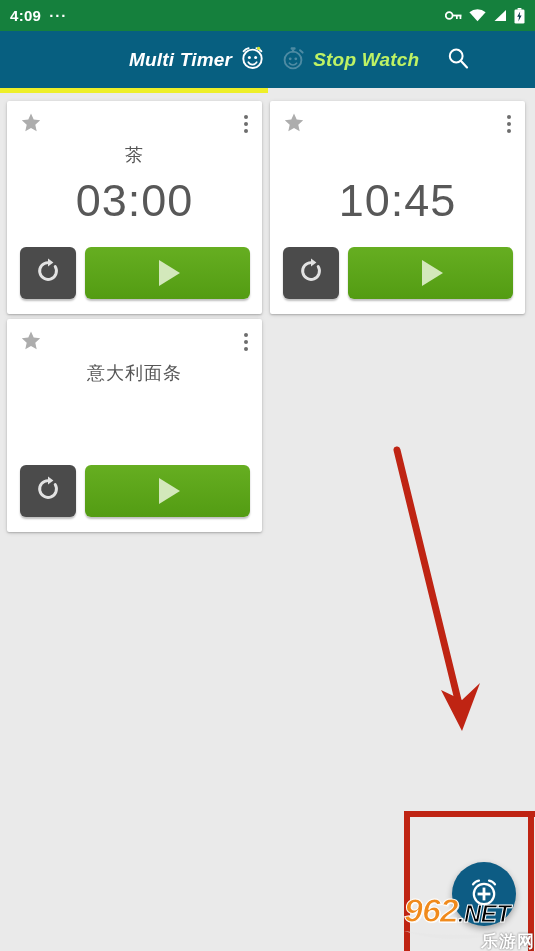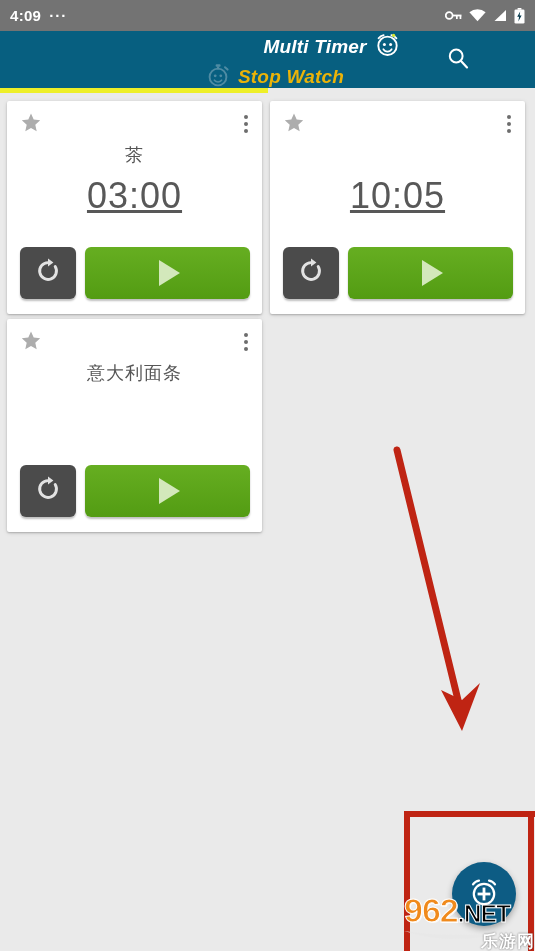--- a/index.html
+++ b/index.html
@@ -13,21 +13,21 @@
     position: relative;
     width: 535px; height: 951px;
     background: #eaeaea;
     overflow: hidden;
   }
 
   
   #status-bar {
     position: absolute; left: 0; top: 0;
     width: 535px; height: 31px;
-    background: #737373;
+    background: #15803d;
     display: flex; align-items: center;
     padding: 0 10px;
   }
   #status-clock {
     color: #ffffff; font-size: 15px; font-weight: bold;
     letter-spacing: .3px;
   }
   #status-dots {
     color: #ffffff; font-size: 15px; font-weight: bold;
     margin-left: 8px; line-height: 10px; letter-spacing: 1px;
@@ -35,34 +35,34 @@
   #status-icons {
     margin-left: auto; display: flex; align-items: center; gap: 7px;
   }
   #status-icons svg { display: block; }
 
   
   #app-bar {
     position: absolute; left: 0; top: 31px;
     width: 535px; height: 57px;
     background: #075f80;
-    display: flex; align-items: center; flex-direction: column;
+    display: flex; align-items: center;
   }
   .tab {
     display: flex; align-items: center; gap: 7px;
     height: 57px;
   }
   #tab-multi-timer { margin-left: 129px; }
   #tab-stop-watch { margin-left: 14px; }
   .tab-label {
     font-size: 19px; font-weight: bold; font-style: italic;
     letter-spacing: .2px; white-space: nowrap;
   }
   #tab-multi-timer .tab-label { color: #ffffff; }
-  #tab-stop-watch .tab-label { color: #eab308; }
+  #tab-stop-watch .tab-label { color: #bef264; }
   .tab-icon { display: block; }
 
   #tab-indicator {
     position: absolute; left: 0; top: 88px;
     width: 268px; height: 5px;
     background: #eeef28;
   }
 
   #appbar-actions {
     position: absolute; right: 8px; top: 31px;
@@ -107,25 +107,24 @@
   .card-title {
     position: absolute; left: 0; right: 0; top: 42px;
     text-align: center;
     font-size: 18px; color: #565656;
     font-family: "DejaVu Sans", sans-serif;
     letter-spacing: 1px;
   }
   .card-time {
     position: absolute; left: 0; right: 0; top: 74px;
     text-align: center;
-    font-size: 36px; color: #585858;
+    font-size: 45px; color: #585858;
     font-weight: 300;
     letter-spacing: 1px;
     font-family: "Liberation Sans", sans-serif;
-    text-decoration: underline;
   }
   .card-controls {
     position: absolute; left: 13px; right: 12px; bottom: 15px;
     height: 52px;
     display: flex; gap: 9px;
   }
   .btn-reset {
     width: 56px; height: 52px;
     background: #4b4b4b;
     border-radius: 6px;
@@ -182,21 +181,21 @@
 
   
   #watermark {
     position: absolute;
     left: 404px; top: 893px;
     width: 131px; height: 58px;
     pointer-events: none;
   }
   #wm-top {
     display: flex; align-items: baseline;
-    font-weight: bold;
+    font-style: italic; font-weight: bold;
     line-height: 1;
     text-align: right;
   }
   #wm-962 {
     font-size: 34px; color: #f08a1c;
     -webkit-text-stroke: 1px #ffffff;
     text-shadow: 1px 1px 0 rgba(255,255,255,.8);
     letter-spacing: -1px;
   }
   #wm-net {
@@ -341,21 +340,21 @@
       <span class="card-star">
         <svg width="22" height="22" viewBox="0 0 22 22">
           <path d="M11 1.6 L13.7 7.6 L20.2 8.3 L15.3 12.8 L16.7 19.3 L11 16 L5.3 19.3 L6.7 12.8 L1.8 8.3 L8.3 7.6 Z" fill="#adadad"></path>
         </svg>
       </span>
       <span class="card-kebab">
         <span class="kdot"></span>
           <span class="kdot"></span>
           <span class="kdot"></span>
       </span>
-      <div class="card-time">10:05</div>
+      <div class="card-time">10:45</div>
       <div class="card-controls">
         <div class="btn-reset">
           <span>
             <svg width="30" height="30" viewBox="0 0 30 30">
               <path d="M15 6.6 A8.4 8.4 0 1 0 22.2 10.6" fill="none" stroke="#e2e2e2" stroke-width="2.9" stroke-linecap="round"></path>
               <path d="M15 2.4 L15 10.6 L20.4 6.6 Z" fill="#e2e2e2"></path>
             </svg>
           </span>
         </div>
         <div class="btn-start">

